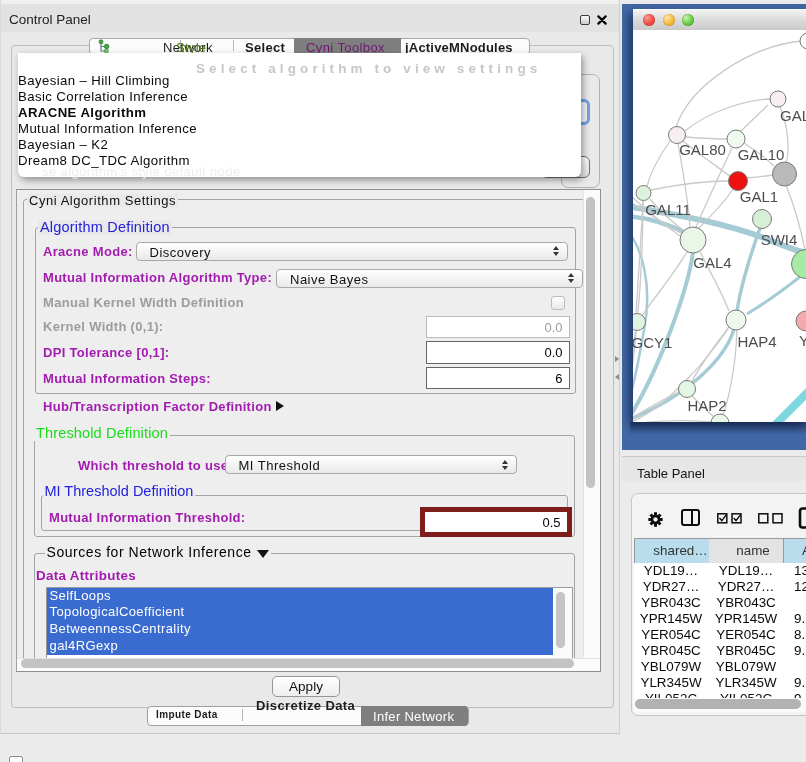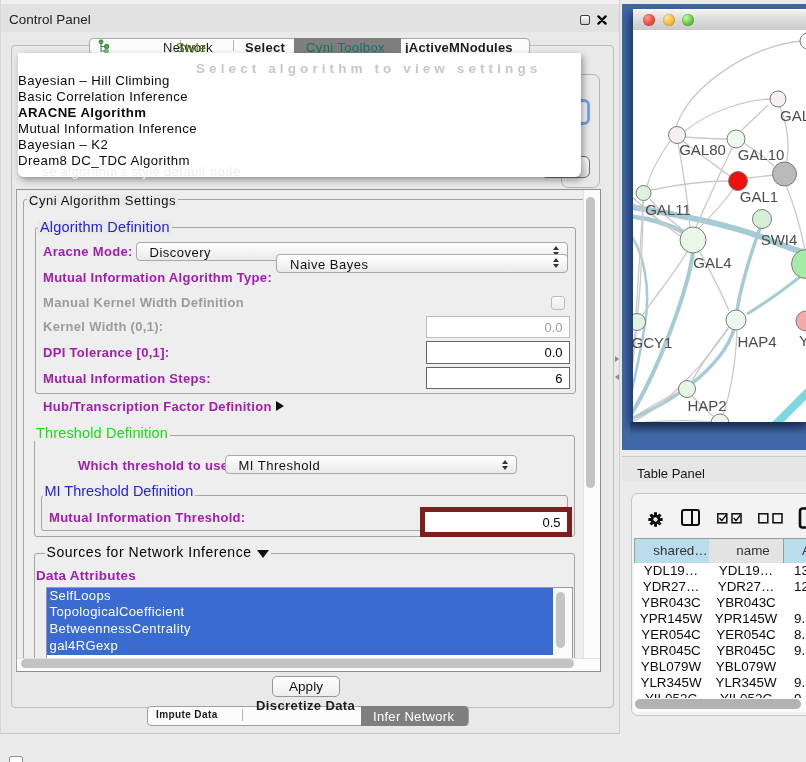--- a/index.html
+++ b/index.html
@@ -40,21 +40,21 @@
   <div class="abs" style="left:232px;top:40px;width:1px;height:11px;background:#b4b4b4;"></div>
   <svg class="abs" style="left:97px;top:39px;" width="12" height="14" viewBox="0 0 12 14">
     <path d="M3 3 V12 H8 M3 7.5 H8" stroke="#5b6b80" stroke-width="1.1" fill="none"></path>
     <circle cx="3" cy="2.8" r="2" fill="#3fae3f" stroke="#2a7d2a" stroke-width="0.8"></circle>
     <circle cx="8.6" cy="7.5" r="2.3" fill="#3fae3f" stroke="#2a7d2a" stroke-width="0.8"></circle>
     <circle cx="8.3" cy="12" r="2" fill="#7cc87c" stroke="#3f9e3f" stroke-width="0.8"></circle>
   </svg>
   <div class="abs" style="left:117px;top:40px;font-size:13px;font-weight:normal;color:#1c1c1c;letter-spacing:.3px;padding-left:45px;">Network</div>
   <div class="abs" style="left:175px;top:40px;font-size:13px;font-weight:normal;color:#4d7c0f;letter-spacing:.3px;">Style</div>
   <div class="abs" style="left:244px;top:40px;font-size:13px;font-weight:bold;color:#1c1c1c;letter-spacing:.3px;">Select</div>
-  <div class="abs" style="left:305px;top:40px;font-size:13px;color:#0f766e;letter-spacing:.4px;">Cyni Toolbox</div>
+  <div class="abs" style="left:305px;top:40px;font-size:13px;color:#701a75;letter-spacing:.4px;">Cyni Toolbox</div>
   <div class="abs" style="left:404px;top:40px;font-size:13px;font-weight:bold;color:#1c1c1c;letter-spacing:.2px;">jActiveMNodules</div>
 
   <div class="abs" style="left:560px;top:74px;width:37px;height:112px;border:1px solid #b3b3b3;border-radius:7px;"></div>
   <div class="abs" style="left:564px;top:99px;width:19px;height:20px;border:3px solid #74a2e0;border-radius:6px;background:#f2f6ff;"></div>
   <div class="abs" style="left:540px;top:156px;width:47px;height:20px;border:1px solid #6f6f6f;border-radius:6px;background:linear-gradient(#fff,#e2e2e2);"></div>
 
   <div class="abs" style="left:14.5px;top:188.5px;width:583px;height:481.5px;border-top:1px solid #8f8f8f;border-left:1px solid #9f9f9f;border-right:1px solid #8f8f8f;border-bottom:1px solid #8f8f8f;background:#eeeeee;overflow:hidden;" id="scrollpane">
 
     <div id="settings" class="abs" style="left:0;top:0;width:581px;height:480px;">
 
@@ -64,21 +64,21 @@
       <div class="grp" style="left:18.5px;top:37.5px;width:539px;height:165px;"></div>
       <div class="gtitle" style="left:21.5px;top:30.5px;color:#2220dd;font-size:14.5px;letter-spacing:.2px;line-height:15px;">Algorithm Definition</div>
 
       <div class="lbl abs" style="left:26.5px;top:55.5px;">Aracne Mode:</div>
       <div class="combo" style="left:119px;top:52px;width:430px;height:17px;">
           <span class="ct">Discovery</span>
           <span class="arr" style="top:3.5px;"></span>
         </div>
 
       <div class="lbl abs" style="left:26.5px;top:81.5px;">Mutual Information Algorithm Type:</div>
-      <div class="combo" style="left:259.5px;top:64px;width:290px;height:17px;">
+      <div class="combo" style="left:259.5px;top:79px;width:290px;height:17px;padding-left:15px;">
           <span class="ct">Naive Bayes</span>
           <span class="arr" style="top:3.5px;"></span>
         </div>
 
       <div class="lbl abs" style="left:26.5px;top:106.5px;color:#9c9c9c;">Manual Kernel Width Definition</div>
       <div class="abs" style="left:534px;top:106px;width:12px;height:12px;border:1px solid #bcbcbc;border-radius:3px;background:linear-gradient(#fdfdfd,#e9e9e9);"></div>
 
       <div class="lbl abs" style="left:26.5px;top:130.5px;color:#9c9c9c;">Kernel Width (0,1):</div>
       <div class="fld" style="left:409px;top:126px;width:142px;height:20px;border:1px solid #bcbcbc;">
           <span style="color:#9c9c9c;">0.0</span>

